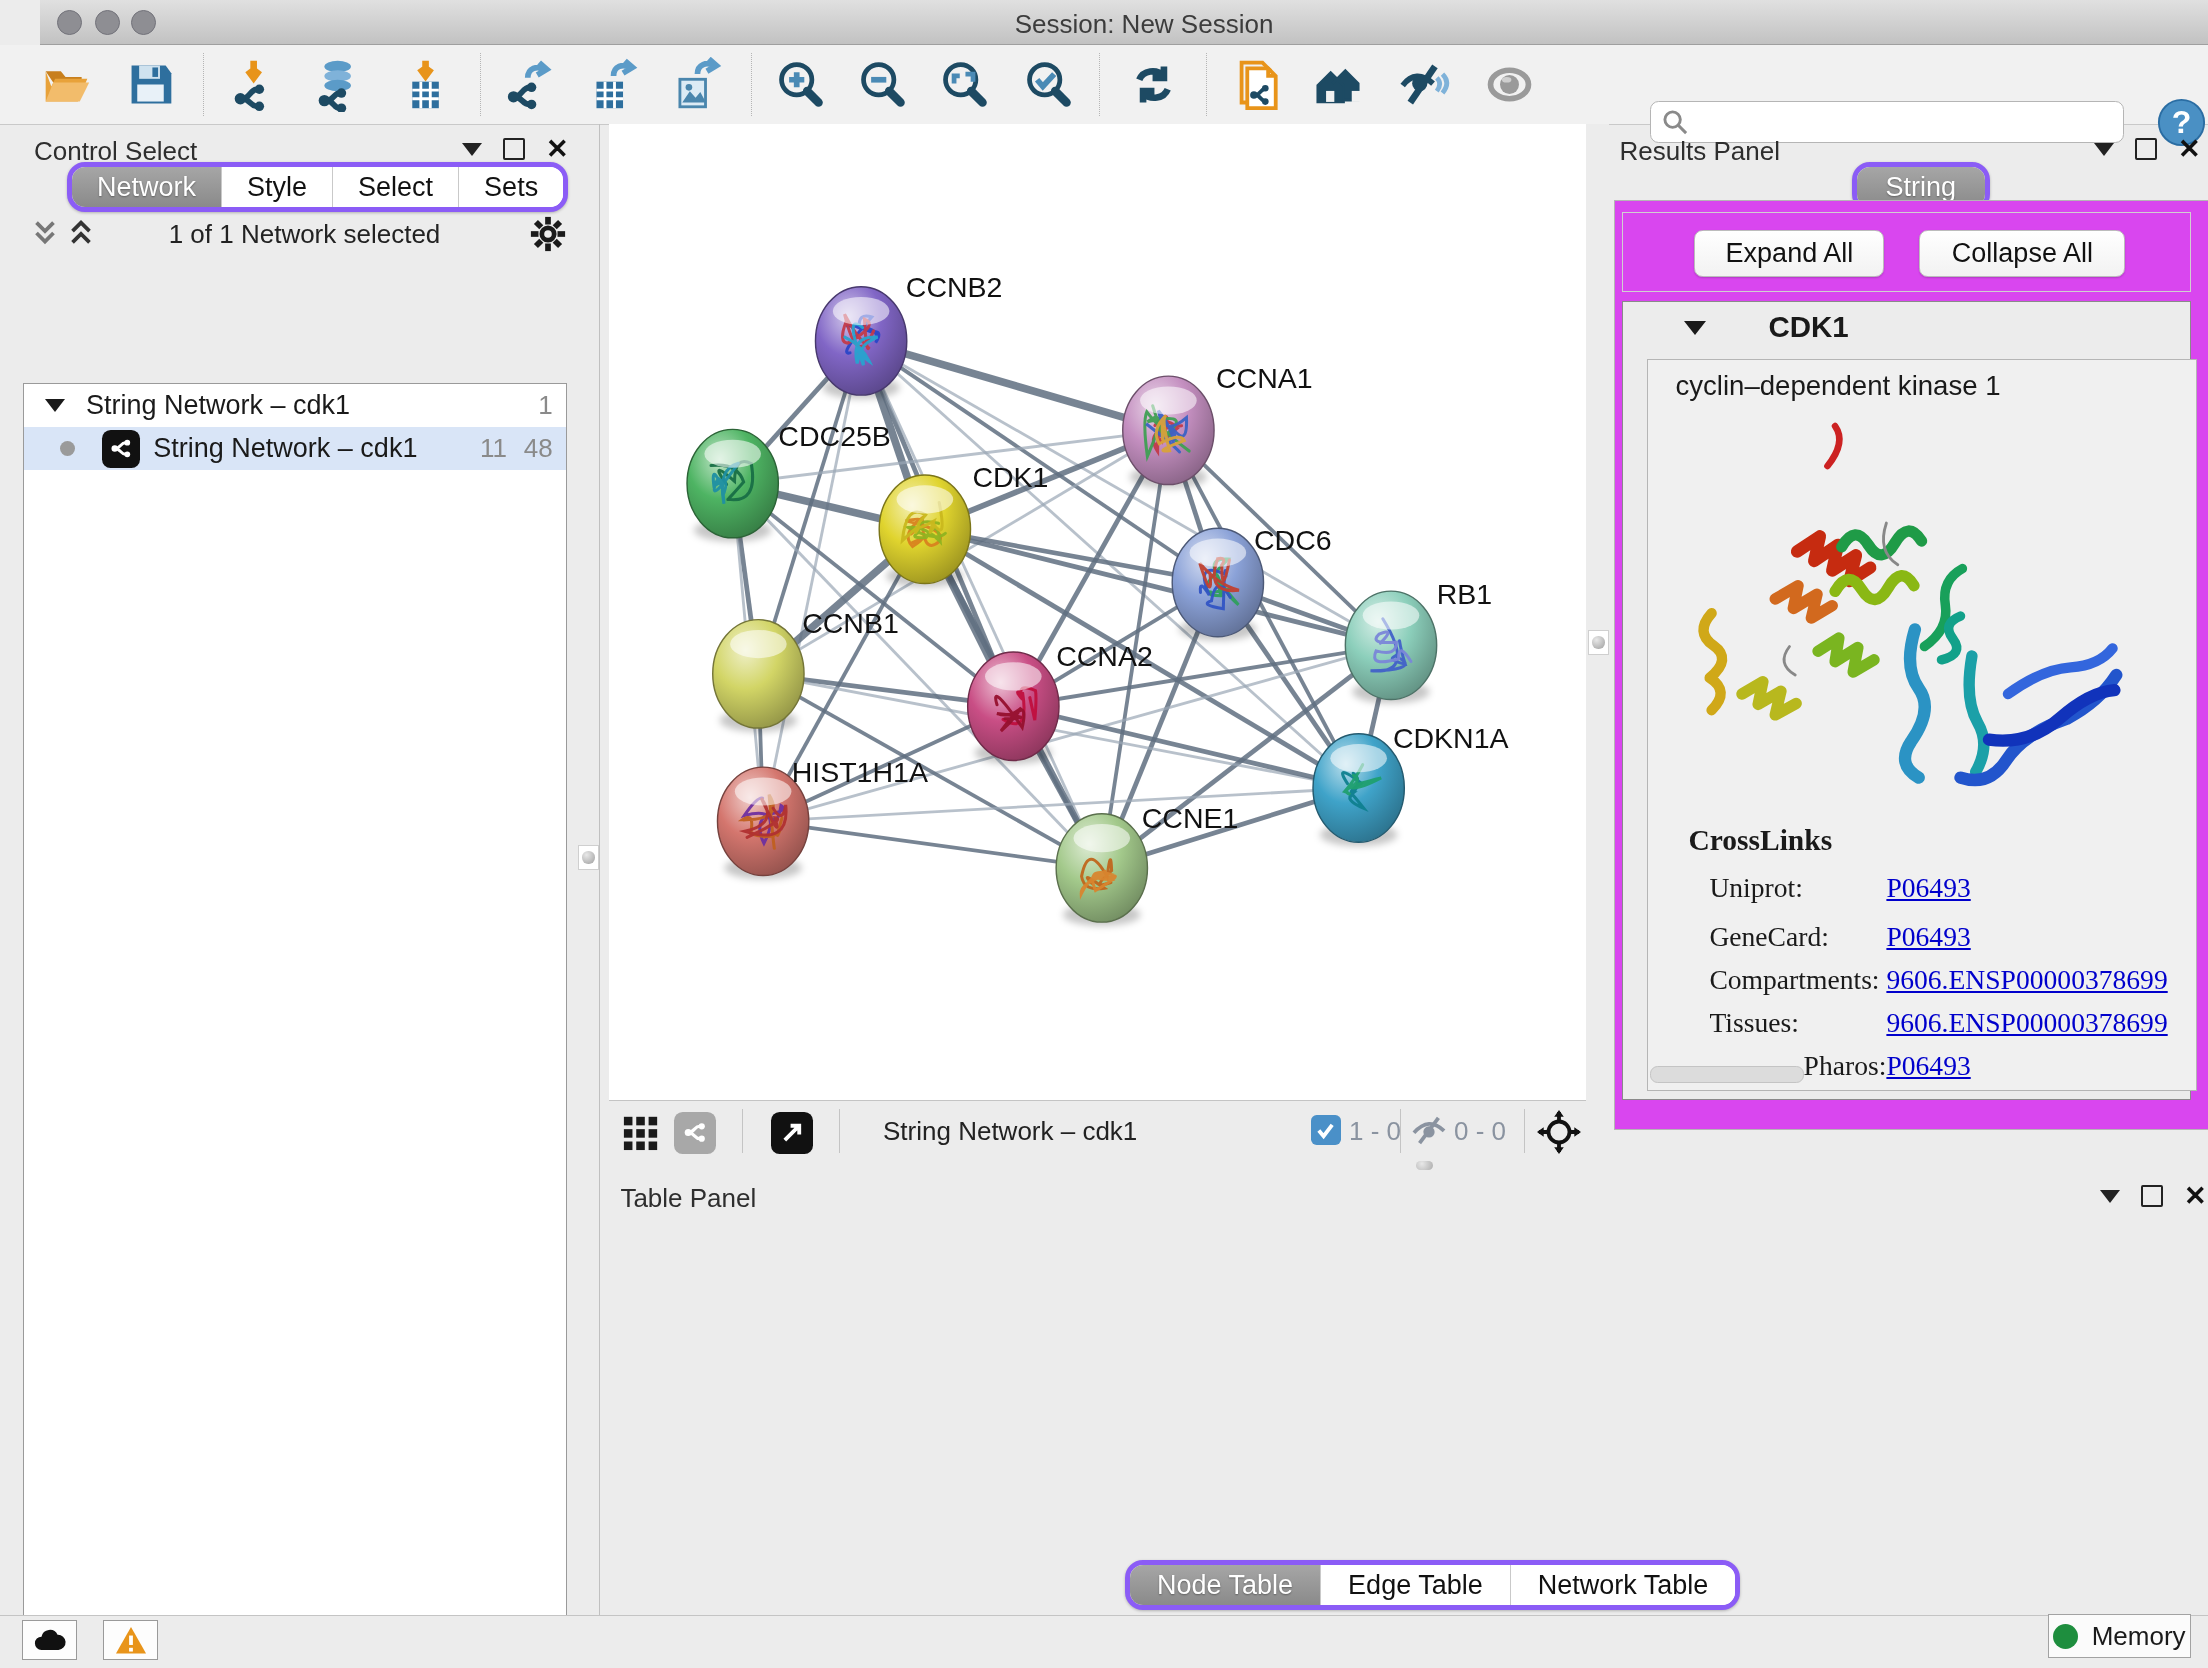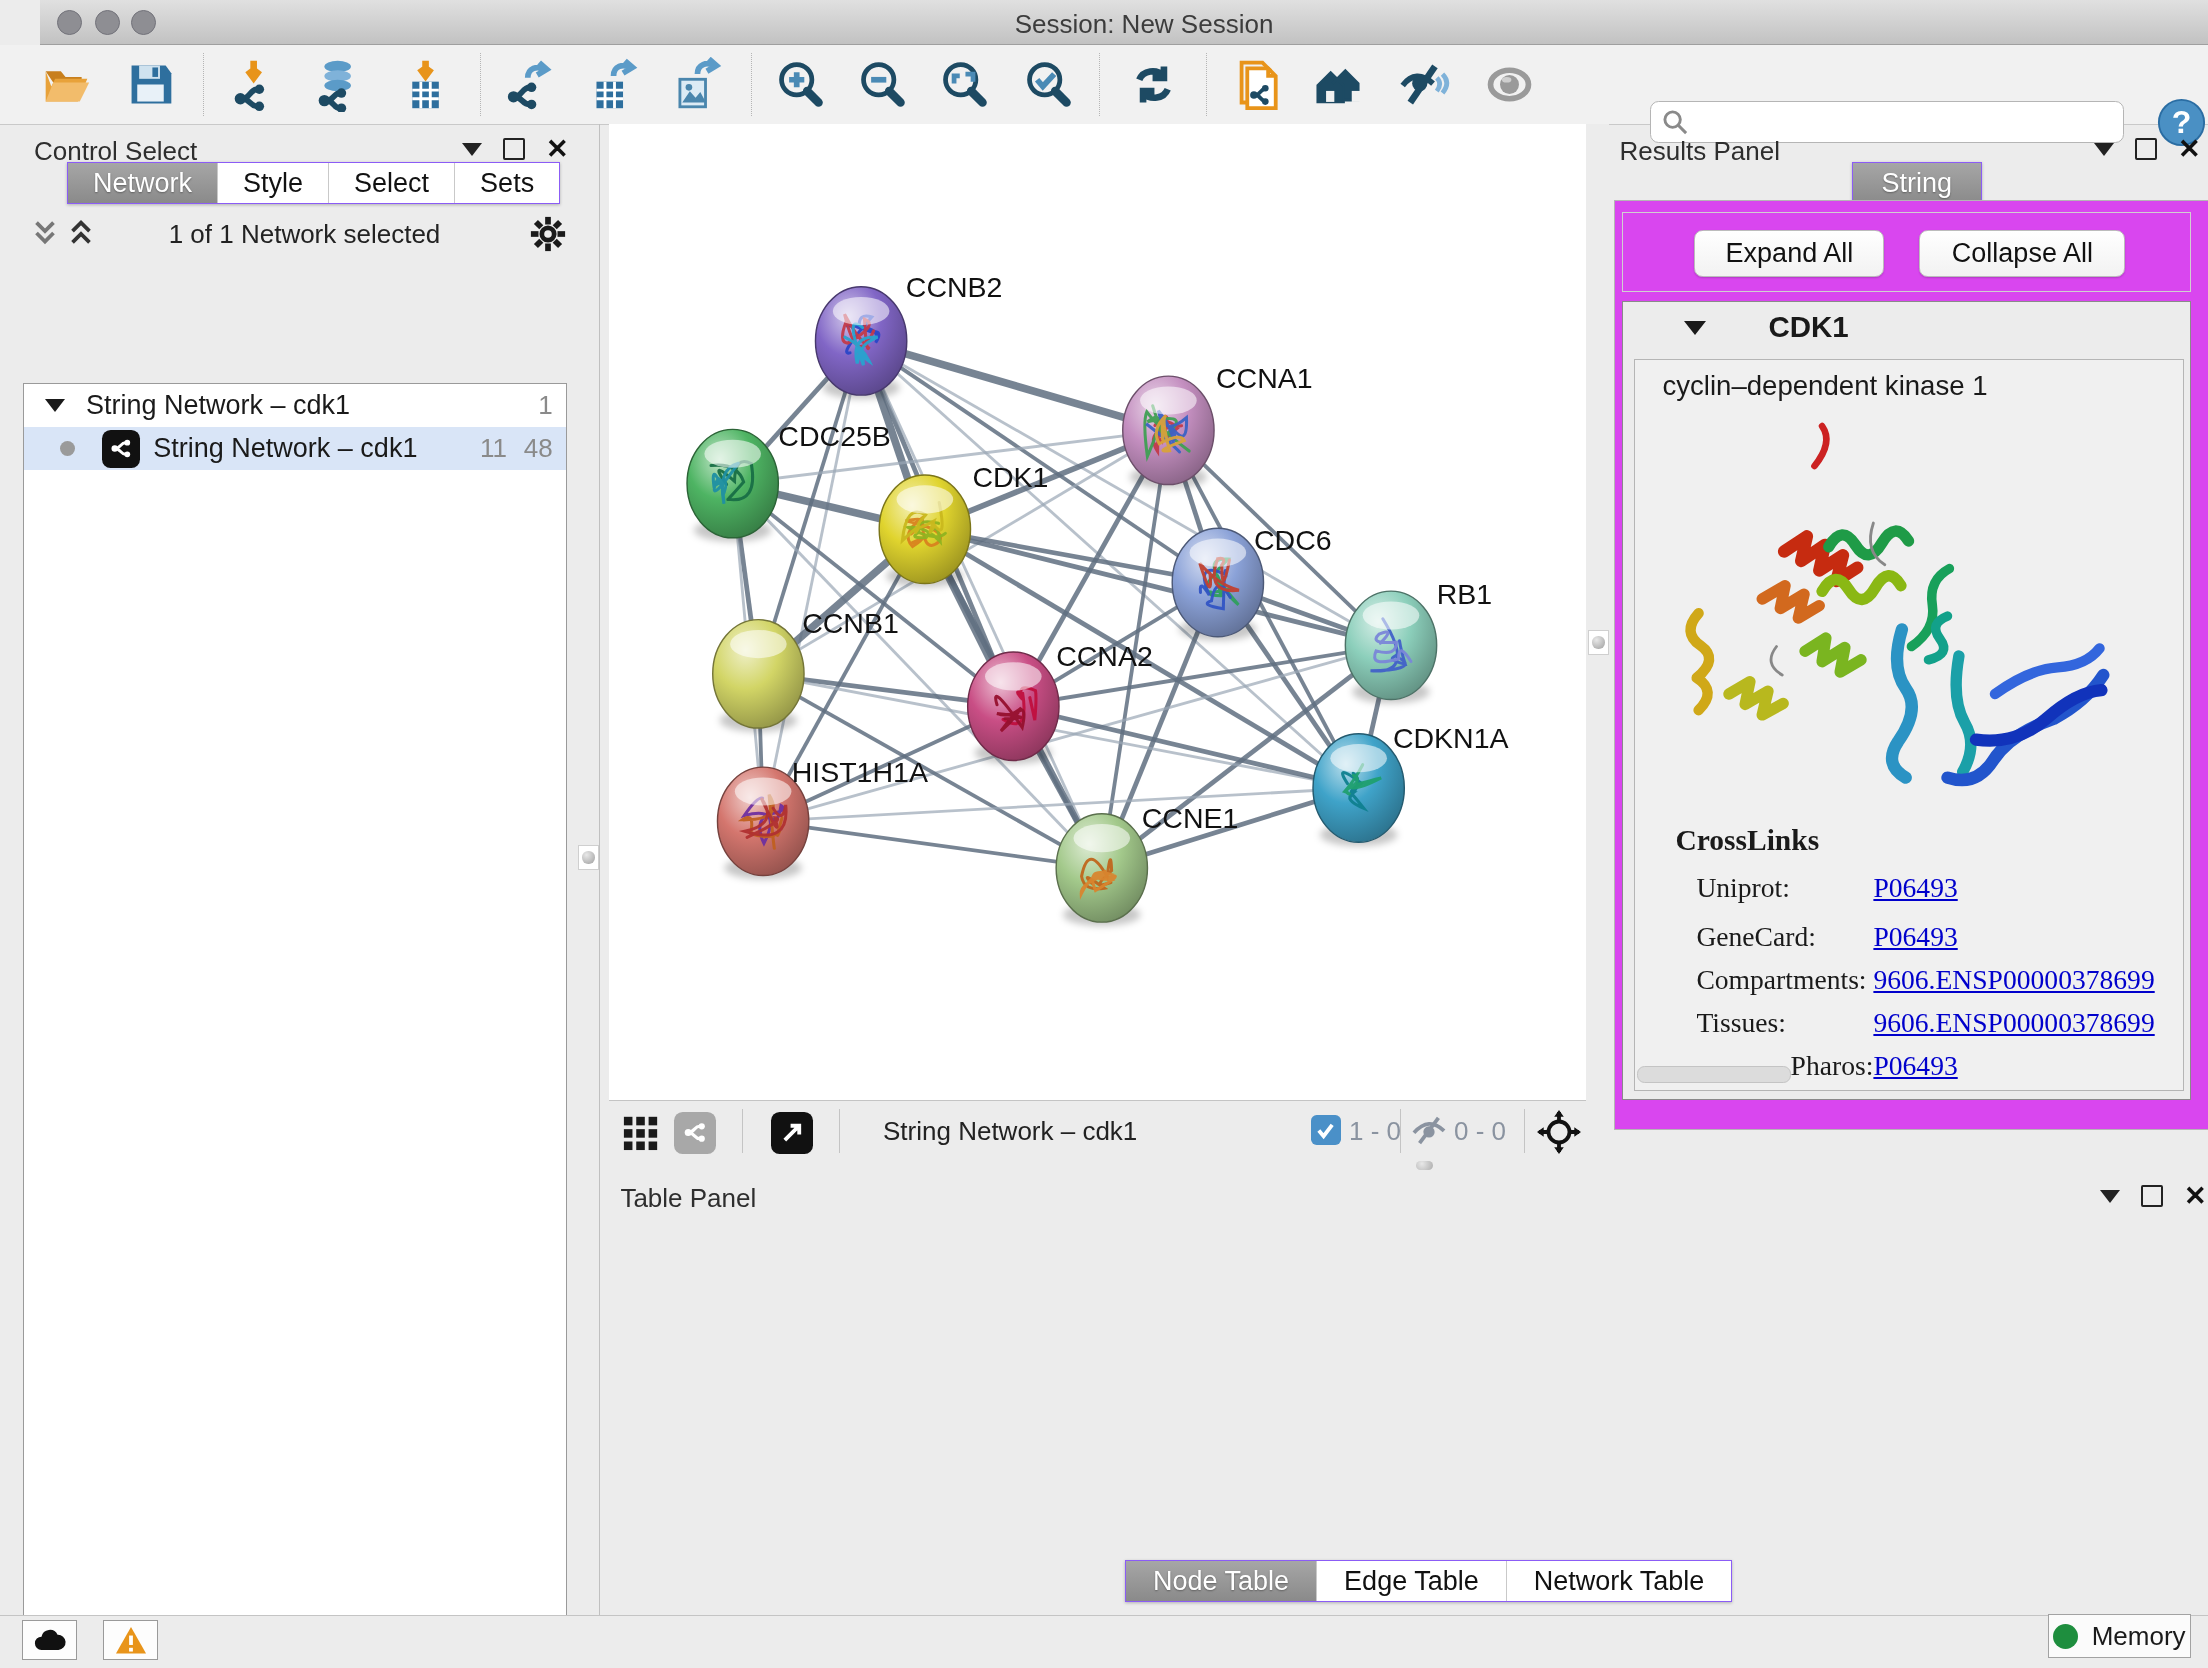--- a/index.html
+++ b/index.html
@@ -18,21 +18,21 @@
   #search-box{left:1650px;top:56px;width:474px;height:42px;background:#fff;border:1px solid #b5b5b5;
     border-radius:8.6px;display:flex;align-items:center;padding-left:11.4px;box-sizing:border-box;}
   #search-input{border:none;outline:none;font-size:25px;width:399px;background:transparent;
     font-family:"Liberation Sans",sans-serif;}
   
   .panel-title{font-size:26px;color:#2e2e2e;}
   .win-icons{display:flex;gap:21px;align-items:center;}
   .wi-tri{width:0;height:0;border-left:10.5px solid transparent;border-right:10.5px solid transparent;border-top:13.3px solid #222;}
   .wi-box{width:18px;height:18px;border:2.9px solid #222;border-radius:1.9px;}
   .wi-x{font-size:27px;font-weight:bold;color:#111;line-height:19px;}
-  .seg{display:flex;border-radius:0;overflow:hidden;border:1px solid #8b5cf6;background:#fff;
+  .seg{display:flex;border-radius:18px;overflow:hidden;border:5px solid #8b5cf6;background:#fff;
        box-shadow:0 1px 2.9px rgba(0,0,0,.25);}
   .seg .tab{font-size:27px;line-height:40px;padding:0 0;text-align:center;background:#fff;color:#111;
        border-right:1px solid #c9c9c9;}
   .seg .tab:last-child{border-right:none;}
   .seg .tab.sel{background:linear-gradient(#a6a6a6,#8a8a8a);color:#fff;text-shadow:0 1px 1.9px rgba(0,0,0,.35);}
   
   #net-listbox{left:23px;top:259px;width:544px;height:1339px;background:#fff;border:1px solid #9a9a9a;box-sizing:border-box;}
   .tree-row{position:relative;height:43px;display:flex;align-items:center;font-size:27px;}
   .badge-share{width:38px;height:38px;background:#111;border-radius:8.6px;display:flex;align-items:center;justify-content:center;}
   .cnt{color:#8a8a8a;font-size:26px;position:absolute;}
@@ -572,21 +572,21 @@
     <div class="tab sel" style="padding:0 28.5px">String</div>
   </div>
   <div class="abs box" style="left:4.8px;top:76px;width:688px;height:930px;background:#d946ef;border:1px solid #b5b5b5;">
     <div class="abs box" style="left:7.6px;top:10.5px;width:569px;height:80px;border:1px solid #d0d0d0;">
       <div class="abs mac-btn" style="left:71px;top:17px;width:188px;height:45px">Expand All</div>
       <div class="abs mac-btn" style="left:296px;top:17px;width:204px;height:45px">Collapse All</div>
     </div>
     <div class="abs box" style="left:7.6px;top:100px;width:569px;height:799px;background:#ececec;border:1px solid #8a8a8a;">
       <div class="abs" style="left:61px;top:19px;width:0;height:0;border-left:11.4px solid transparent;border-right:11.4px solid transparent;border-top:14.3px solid #1a1a1a;"></div>
       <div class="abs" style="left:145px;top:7.6px;font-size:29.5px;font-weight:bold">CDK1</div>
-      <div class="abs box" style="left:11px;top:57px;width:550px;height:732px;background:#f0f0f0;border:1px solid #b5b5b5;">
+      <div class="abs box" style="left:24px;top:57px;width:550px;height:732px;background:#f0f0f0;border:1px solid #b5b5b5;">
         <div class="abs" style="left:27px;top:9.5px;font-size:27.6px">cyclin–dependent kinase 1</div>
         <svg class="abs" style="left:27px;top:49px" width="457" height="399" viewBox="0 0 480 420">
           <g fill="none" stroke-linecap="round" stroke-linejoin="round">
             <path d="M160 60q20-25 8-42" stroke="#cc2222" stroke-width="7"></path>
             <path d="M128 150l24-16-6 26 25-17-6 27 25-16-7 27 22-14" stroke="#c62b10" stroke-width="13"></path>
             <path d="M105 200l24-14-5 24 25-15-6 25 22-13" stroke="#d2691e" stroke-width="12"></path>
             <path d="M38 215q-18 20 2 34t-4 34q22 14 2 34" stroke="#d0a818" stroke-width="11"></path>
             <path d="M70 300l22-13-5 24 24-14-6 25 22-12" stroke="#b8b81e" stroke-width="12"></path>
             <path d="M175 145q14-24 28-2t28-2 28-2" stroke="#1f9b47" stroke-width="12"></path>
             <path d="M168 192q14-24 28-2t28-2 27-2" stroke="#8ab814" stroke-width="12"></path>

